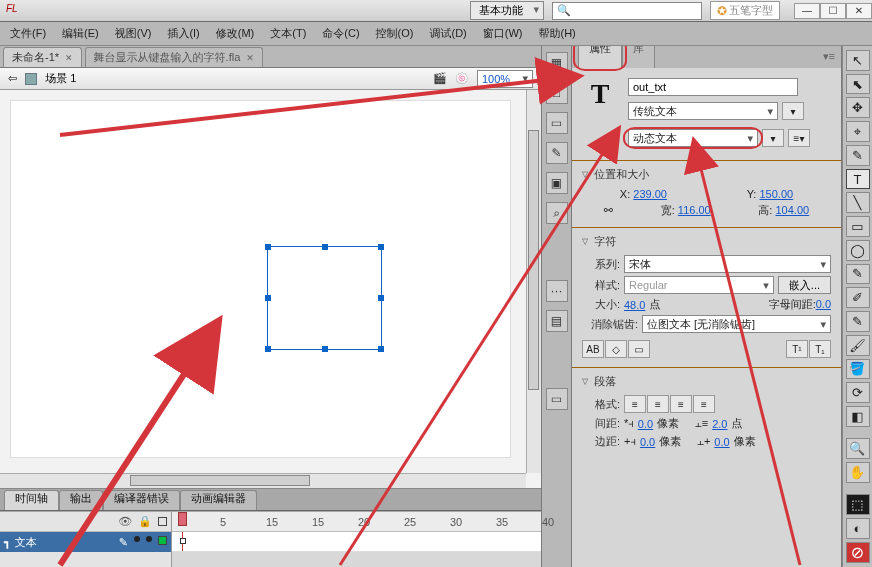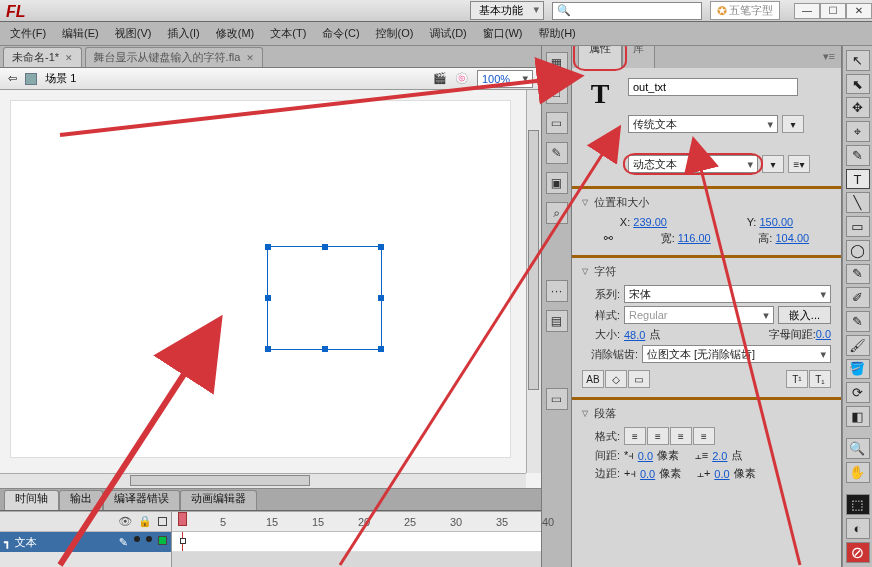--- a/index.html
+++ b/index.html
@@ -1,21 +1,21 @@
 <!DOCTYPE html>
 <html><head>
 <meta charset="utf-8">
 <style>
 *{box-sizing:border-box;margin:0;padding:0;font-family:"Microsoft YaHei",SimSun,sans-serif;font-size:11px;-webkit-user-select:none;user-select:none}
 body{background:#b8b8b8;width:872px;height:567px;overflow:hidden;position:relative}
 .app{display:flex;flex-direction:column;width:100%;height:100%;background:#b8b8b8}
 
 
 .titlebar{height:22px;background:linear-gradient(#e8e8e8,#cfcfcf);display:flex;align-items:center;border-bottom:1px solid #6a6a6a;padding-left:6px}
-.app-logo{width:20px;height:16px;color:#a00;font-weight:bold;font-style:italic;font-size:16px}
+.app-logo{width:20px;height:16px;color:#a00;font-weight:normal;font-style:italic;font-size:10px}
 .title-mid{display:flex;align-items:center;margin-left:auto;gap:8px}
 .mode-sel{background:#e9e9e9;border:1px solid #888;padding:1px 20px 1px 8px;position:relative}
 .mode-sel:after{content:"▾";position:absolute;right:4px;top:1px;color:#666}
 .search{background:#fff;border:1px solid #888;height:18px;width:150px;padding:0 4px;display:flex;align-items:center;color:#aaa}
 .ime{border:1px solid #999;padding:1px 6px;display:flex;align-items:center;gap:2px;background:#fff;font-size:10px;color:#888}
 .ime-ico{color:#e39b3a;font-size:12px}
 .winctl{display:flex;gap:0;margin-left:6px}
 .winbtn{width:26px;height:16px;border:1px solid #999;background:#f4f4f4;display:flex;align-items:center;justify-content:center;font-size:10px;color:#333}
 
 
@@ -70,27 +70,27 @@
 
 .props{width:270px;background:#d6d6d6;border-right:1px solid #7a7a7a;display:flex;flex-direction:column;overflow:hidden}
 .propsTabs{height:22px;background:#b8b8b8;display:flex;align-items:flex-end;padding-left:6px;position:relative}
 .ptab{height:28px;padding:0 10px;border:1px solid #888;border-bottom:none;background:#d6d6d6;border-radius:3px 3px 0 0;color:#222}
 .ptab.inactive{background:#c0c0c0;color:#555}
 .ptab.circled{position:relative}
 .propsTabs .opt{position:absolute;right:6px;top:4px;font-size:11px;color:#666}
 .propBody{flex:1;overflow:auto;color:#222}
 .iconCol{display:flex;align-items:flex-start;gap:10px;padding:10px}
 .bigT{font-family:serif;font-size:28px;font-weight:bold;width:36px;text-align:center;color:#111}
-.fieldCol{flex:1;display:flex;flex-direction:column;gap:16px}
+.fieldCol{flex:1;display:flex;flex-direction:column;gap:3px}
 input.txt,select.sel,.selLike{background:#fff;border:1px solid #888;height:18px;width:170px;padding:0 4px;font-size:11px}
 .selLike{display:flex;align-items:center;position:relative}
 .selLike:after{content:"▾";position:absolute;right:4px;color:#555}
 .circled{position:relative}
 .circled:before{content:"";position:absolute;left:-6px;right:-6px;top:-3px;bottom:-3px;border:2px solid #d4353a;border-radius:12px/10px;pointer-events:none}
-.section{border-top:3px solid #a16207;padding:6px 10px}
+.section{border-top:1px solid #a16207;padding:6px 10px}
 .secHead{display:flex;align-items:center;gap:6px;color:#333;font-size:11px;margin-bottom:6px}
 .tri{font-size:8px;color:#555}
 .row{display:flex;align-items:center;gap:4px;margin:3px 0}
 .lbl{color:#333;width:38px;text-align:right;display:inline-block}
 .link{color:#1357cc;text-decoration:underline;cursor:pointer}
 .btnE{background:#e4e4e4;border:1px solid #888;padding:1px 10px;height:18px}
 .swatch{width:28px;height:16px;background:#0a8a2a;border:1px solid #444;display:inline-block}
 .ck{display:flex;align-items:center;gap:3px}
 .btnrow{display:flex;gap:1px}
 .tinybtn{width:22px;height:18px;background:#e8e8e8;border:1px solid #999;display:flex;align-items:center;justify-content:center;font-size:10px}

